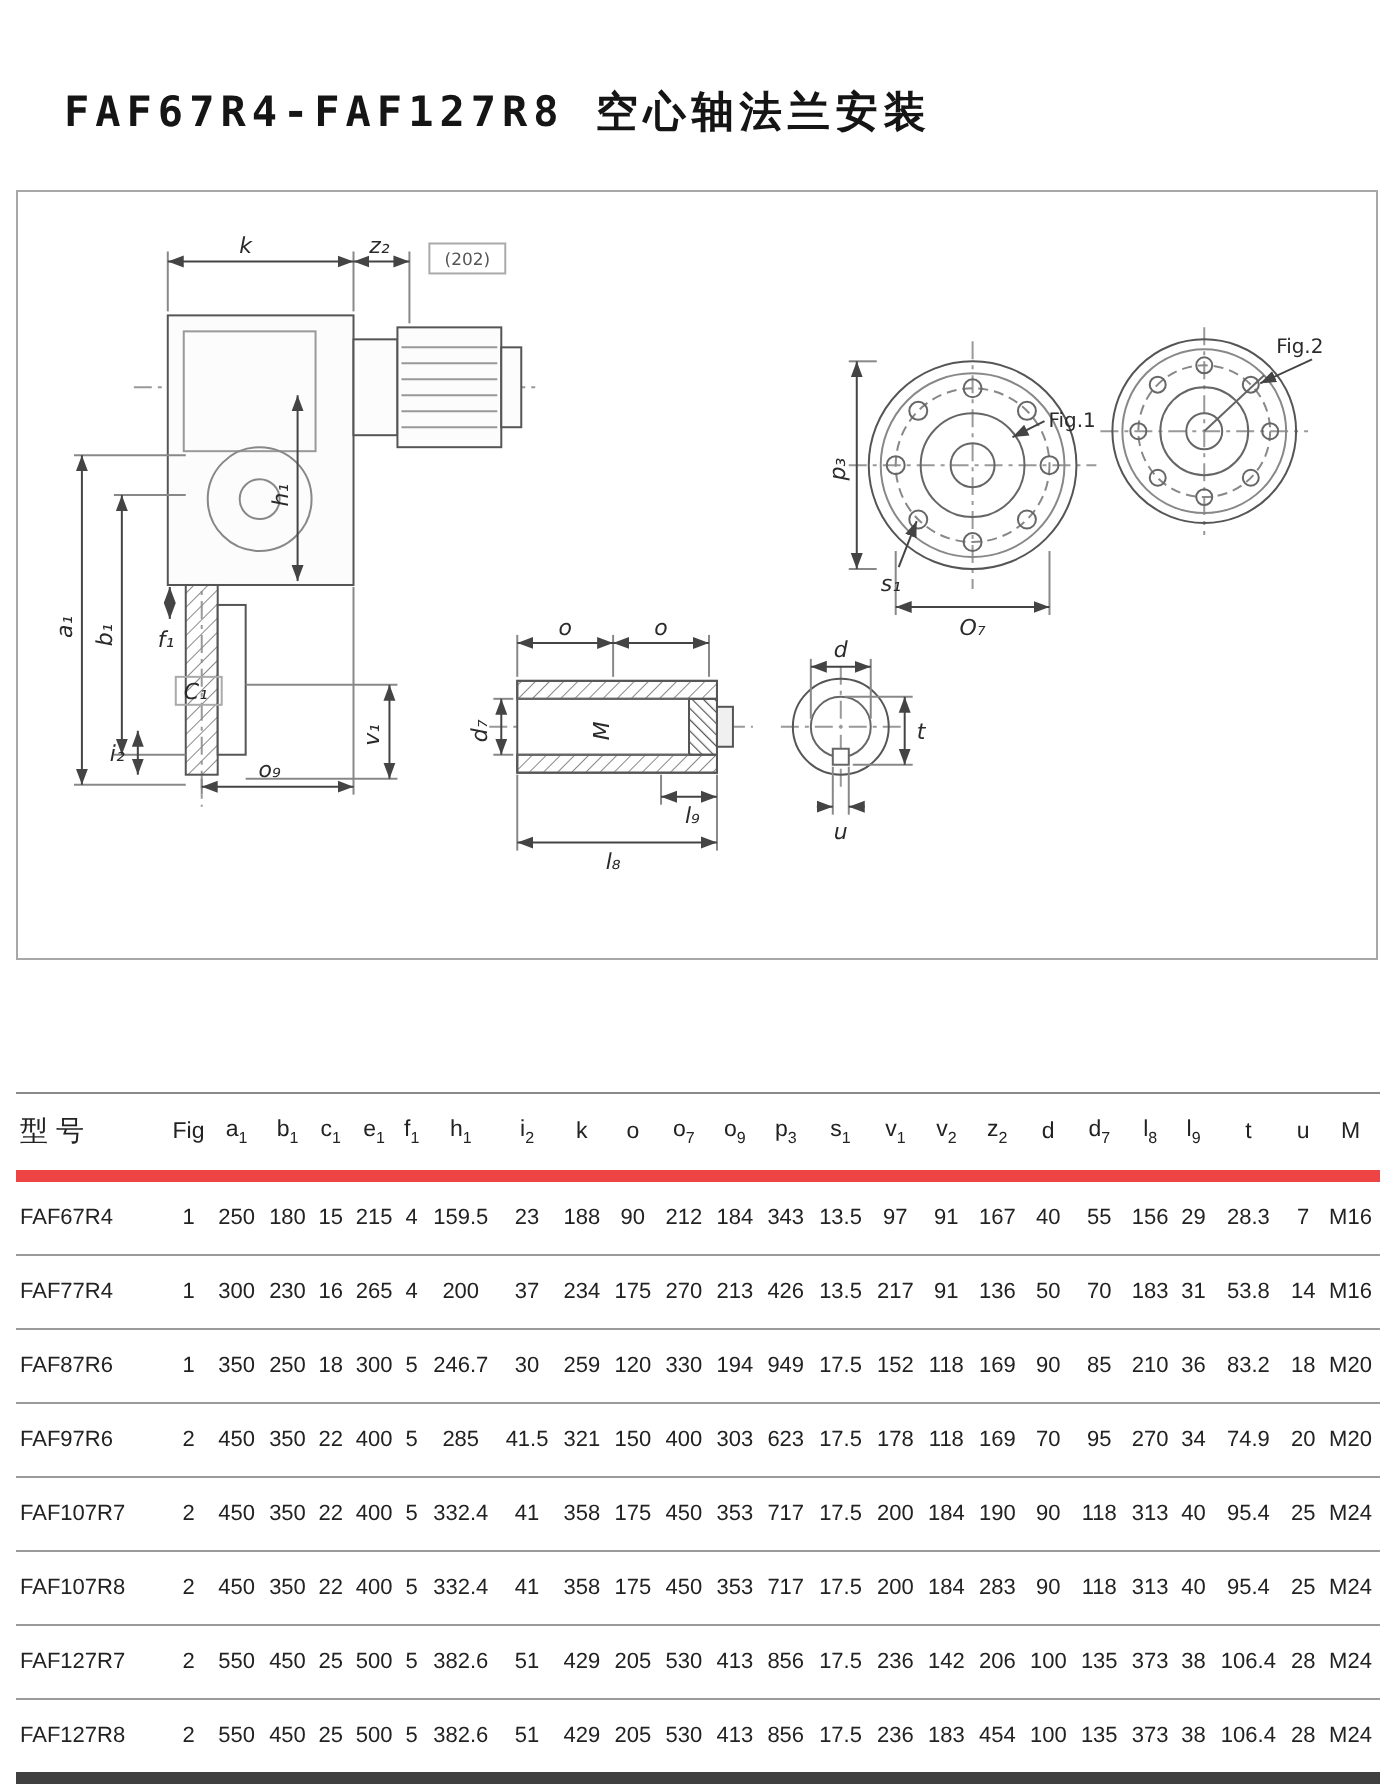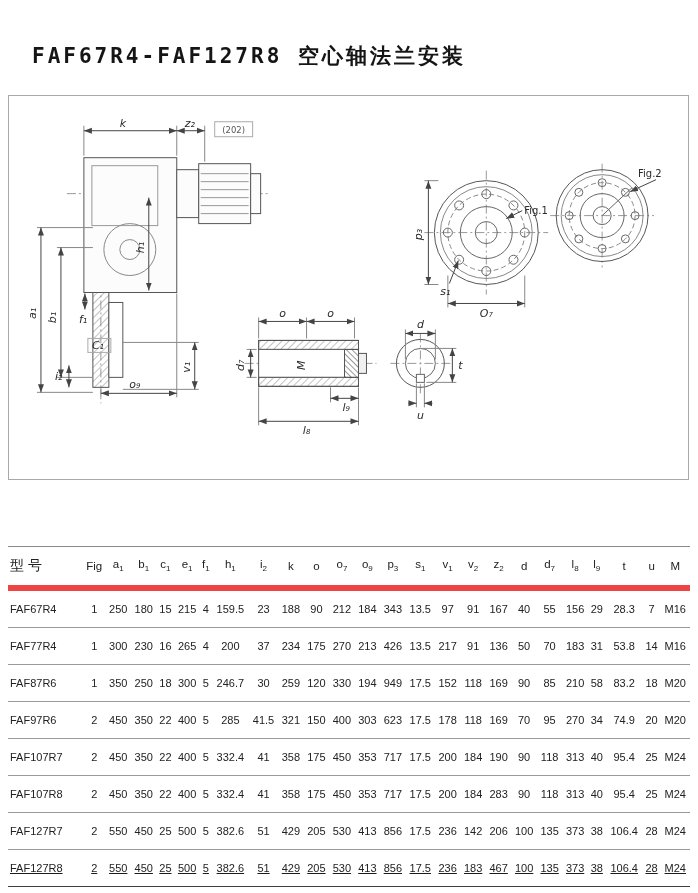--- a/index.html
+++ b/index.html
@@ -25,21 +25,21 @@
     border-collapse:collapse;table-layout:auto;
   }
   table.spec th,table.spec td{
     font-size:11px;font-weight:normal;text-align:center;
     white-space:nowrap;padding:12px 1px;color:#222;
   }
   table.spec thead tr{border-top:1px solid #8a8a8a;border-bottom:6px solid #ef4444;}
   table.spec thead th{padding:10px 1px;font-size:11.5px;}
   table.spec thead th sub{font-size:8px;}
   table.spec tbody tr{border-bottom:1px solid #9a9a9a;}
-  table.spec tbody tr:last-child{border-bottom:1px solid #404040;text-decoration:underline;}
+  table.spec tbody tr:last-child{border-bottom:6px solid #404040;}
   table.spec .model-col{text-align:left;width:72px;padding-left:2px;font-size:11px;}
   table.spec th.model-col{font-size:14px;letter-spacing:4px;}
 </style>
 </head>
 <body>
 
 <div class="page">
 
   <h1 class="page-title">FAF67R4-FAF127R8 空心轴法兰安装</h1>
 
@@ -337,21 +337,21 @@
           <td>330</td>
           <td>194</td>
           <td>949</td>
           <td>17.5</td>
           <td>152</td>
           <td>118</td>
           <td>169</td>
           <td>90</td>
           <td>85</td>
           <td>210</td>
-          <td>58</td>
+          <td>36</td>
           <td>83.2</td>
           <td>18</td>
           <td>M20</td>
         </tr>
         <tr>
           <td class="model-col">FAF97R6</td>
           <td>2</td>
           <td>450</td>
           <td>350</td>
           <td>22</td>
@@ -468,21 +468,21 @@
           <td>382.6</td>
           <td>51</td>
           <td>429</td>
           <td>205</td>
           <td>530</td>
           <td>413</td>
           <td>856</td>
           <td>17.5</td>
           <td>236</td>
           <td>183</td>
-          <td>467</td>
+          <td>454</td>
           <td>100</td>
           <td>135</td>
           <td>373</td>
           <td>38</td>
           <td>106.4</td>
           <td>28</td>
           <td>M24</td>
         </tr>
       </tbody>
   </table>

